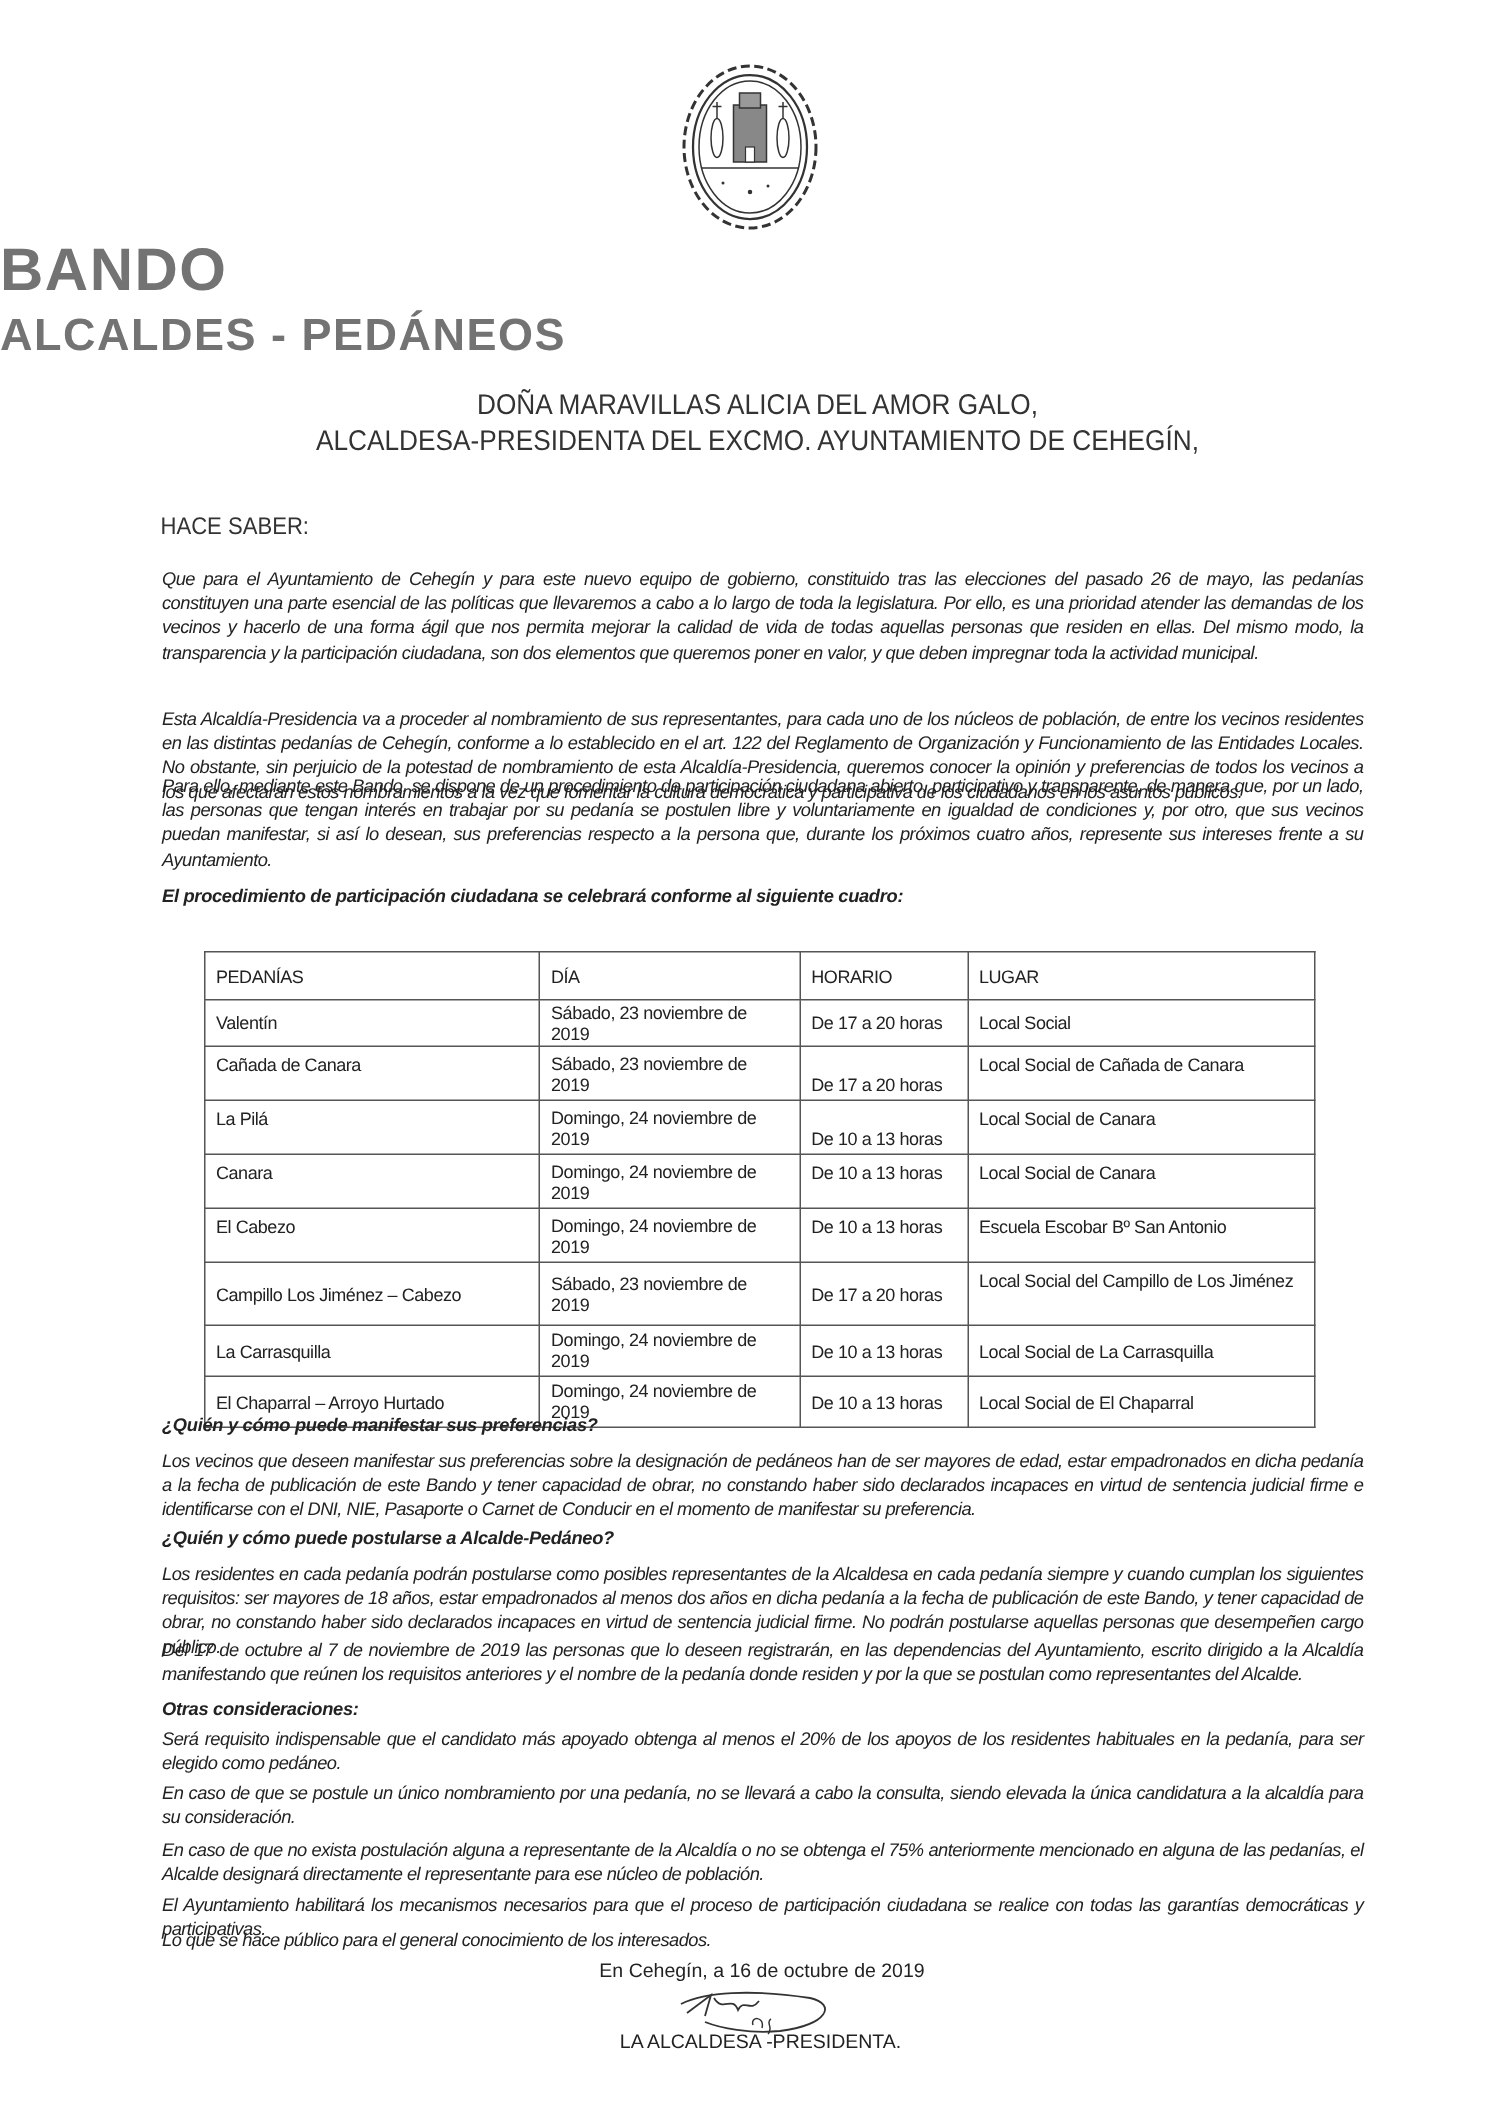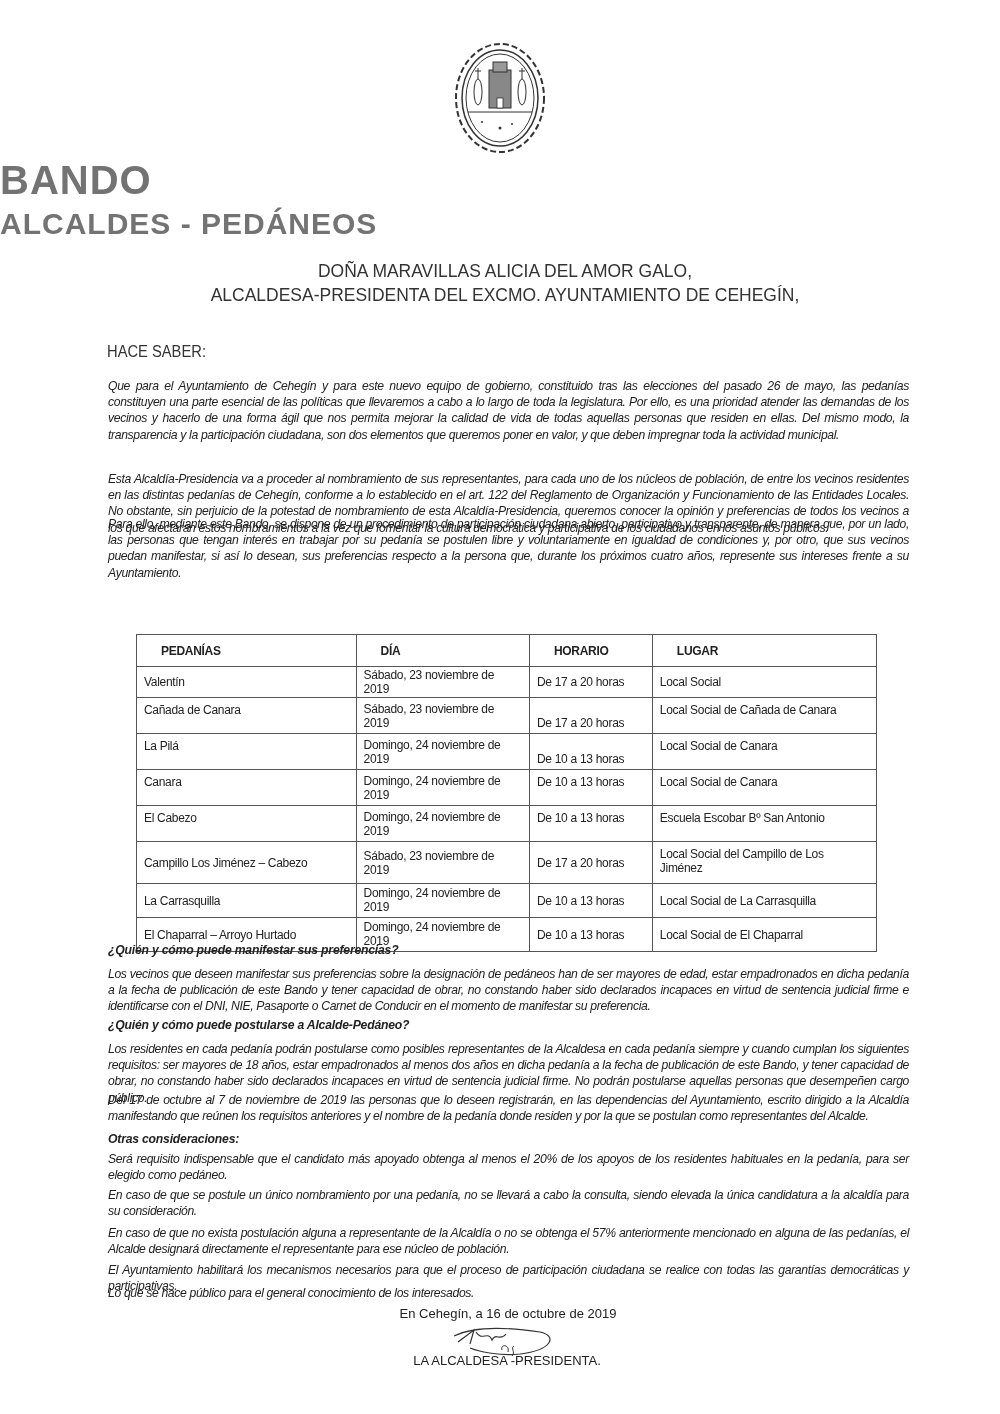--- a/index.html
+++ b/index.html
@@ -14,21 +14,21 @@
   .issuer.l2 { top: 284px; }
   .hace { position: absolute; left: 107px; top: 343px; font-size: 16px; color: #333; transform: scaleX(0.92); transform-origin: left; }
   .body-text { position: absolute; left: 108px; width: 801px; font-size: 12.2px; line-height: 16.2px; text-align: justify; color: #222; letter-spacing: -0.35px; font-style: italic; }
   .body-text.bold { font-weight: bold; letter-spacing: -0.2px; }
   .p1 { top: 378px; }
   .p2 { top: 443px; margin-top: 28px; }
   .p3 { top: 516px; }
   .lead { top: 589px; }
   table.sched { position: absolute; left: 136px; top: 634px; width: 741px; border-collapse: collapse; font-size: 12px; letter-spacing: -0.3px; color: #222; }
   table.sched th, table.sched td { border: 1.5px solid #555; padding: 0 7px; text-align: left; vertical-align: top; }
-  table.sched th { height: 31px; vertical-align: middle; font-weight: bold; padding-left: 24px; }
+  table.sched th { height: 31px; vertical-align: middle; font-weight: normal; }
   table.sched td { height: 30px; }
   table.sched td.low { vertical-align: bottom; padding-bottom: 3px; }
   table.sched td.mid { vertical-align: middle; }
   table.sched td.top { padding-top: 5px; margin-left: 32px; }
   table.sched tr.tall td { height: 36px; }
   .col1 { width: 209px; } .col2 { width: 159px; } .col3 { width: 97px; } .col4 { width: 217px; }
   .q1 { top: 942px; }
   .q1p { top: 966px; }
   .q2 { top: 1017px; }
   .q2p { top: 1041px; }
@@ -72,20 +72,21 @@
 
   <div class="issuer l1">DOÑA MARAVILLAS ALICIA DEL AMOR GALO,</div>
   <div class="issuer l2">ALCALDESA-PRESIDENTA DEL EXCMO. AYUNTAMIENTO DE CEHEGÍN,</div>
 
   <div class="hace">HACE SABER:</div>
 
   <div class="body-text p1">Que para el Ayuntamiento de Cehegín y para este nuevo equipo de gobierno, constituido tras las elecciones del pasado 26 de mayo, las pedanías constituyen una parte esencial de las políticas que  llevaremos a cabo a lo largo de toda la legislatura. Por ello, es una prioridad atender las demandas de los vecinos y hacerlo de una forma ágil que nos permita mejorar la calidad de vida de todas aquellas personas que residen en ellas. Del mismo modo, la transparencia y la participación ciudadana, son dos elementos que queremos poner en valor, y que deben impregnar toda la actividad municipal.</div>
   <div class="body-text p2">Esta Alcaldía-Presidencia va a proceder al nombramiento de sus representantes, para cada uno de los núcleos de población,  de entre los vecinos residentes en las distintas pedanías de Cehegín, conforme a lo establecido en el art. 122 del Reglamento de Organización y Funcionamiento de las Entidades Locales. No obstante, sin perjuicio de la potestad de nombramiento de esta Alcaldía-Presidencia, queremos conocer la opinión y preferencias de todos los vecinos a los que afectaran estos nombramientos a la vez que fomentar la cultura democrática y participativa de los ciudadanos en los asuntos públicos.</div>
   <div class="body-text p3">Para ello, mediante este Bando, se dispone de un procedimiento de participación ciudadana abierto, participativo y transparente, de manera que, por un lado, las personas que tengan interés en trabajar por su pedanía se postulen libre y voluntariamente en igualdad de condiciones y, por otro, que sus vecinos puedan manifestar, si así lo desean, sus preferencias respecto a la persona que, durante los próximos cuatro años, represente sus intereses frente a su Ayuntamiento.</div>
 
+  <div class="body-text bold lead">El procedimiento de participación ciudadana  se celebrará conforme al siguiente cuadro:</div>
 
   <table class="sched">
     <thead>
       <tr>
         <th class="col1">PEDANÍAS</th>
         <th class="col2">DÍA</th>
         <th class="col3">HORARIO</th>
         <th class="col4">LUGAR</th>
       </tr>
     </thead>
@@ -144,21 +145,21 @@
   <div class="body-text bold q1">¿Quién y cómo puede manifestar sus preferencias?</div>
   <div class="body-text q1p">Los vecinos que deseen manifestar sus preferencias sobre la designación de pedáneos  han de ser mayores de edad, estar empadronados en dicha pedanía a la fecha de publicación de este Bando y tener capacidad de obrar, no constando haber sido declarados incapaces en virtud de sentencia judicial firme e identificarse con el DNI, NIE, Pasaporte o Carnet de Conducir en el momento de manifestar su preferencia.</div>
 
   <div class="body-text bold q2">¿Quién y cómo puede postularse a Alcalde-Pedáneo?</div>
   <div class="body-text q2p">Los residentes en cada pedanía podrán postularse como posibles representantes de la Alcaldesa en cada pedanía siempre y cuando cumplan los siguientes requisitos: ser mayores de 18 años, estar empadronados al menos dos años en dicha pedanía a la fecha de publicación de este Bando, y tener capacidad de obrar, no constando haber sido declarados incapaces en virtud de sentencia judicial firme. No podrán postularse aquellas personas que desempeñen cargo público.</div>
   <div class="body-text q2p2">Del 17 de octubre al 7 de noviembre de 2019 las personas que lo deseen registrarán, en las dependencias del Ayuntamiento, escrito dirigido a la Alcaldía manifestando que reúnen los requisitos anteriores y el nombre de la pedanía donde residen y por la que se postulan como representantes del Alcalde.</div>
 
   <div class="body-text bold oc">Otras consideraciones:</div>
   <div class="body-text oc1">Será requisito indispensable que el candidato más apoyado obtenga al menos el 20% de los apoyos de los residentes habituales en la pedanía, para ser elegido como pedáneo.</div>
   <div class="body-text oc2">En caso de que se postule un único nombramiento por una pedanía, no se llevará a cabo la consulta, siendo elevada la única candidatura a la alcaldía para su consideración.</div>
-  <div class="body-text oc3">En caso de que no exista postulación alguna a representante de la Alcaldía o no se obtenga el 57% anteriormente mencionado en alguna de las pedanías, el Alcalde designará directamente el representante para ese núcleo de población.</div>
+  <div class="body-text oc3">En caso de que no exista postulación alguna a representante de la Alcaldía o no se obtenga el 75% anteriormente mencionado en alguna de las pedanías, el Alcalde designará directamente el representante para ese núcleo de población.</div>
   <div class="body-text oc4">El Ayuntamiento habilitará los mecanismos necesarios para que el proceso de participación ciudadana se realice con todas las garantías democráticas y participativas.</div>
   <div class="body-text oc5">Lo que se hace público para el general conocimiento de los interesados.</div>
 
   <div class="place">En Cehegín, a 16 de octubre de 2019</div>
 
   <svg class="signature" viewBox="0 0 120 40">
     <path d="M14 16 C30 8, 60 6, 100 12 C118 16, 112 30, 80 34 C60 36, 40 32, 30 28" fill="none" stroke="#333" stroke-width="1.2"></path>
     <path d="M18 22 L34 10 L30 24 M36 12 C42 22, 48 10, 52 20 C56 12, 60 22, 66 14" fill="none" stroke="#333" stroke-width="1.2"></path>
     <path d="M62 30 C60 24, 70 24, 68 32 M74 26 C70 28, 76 32, 72 36" fill="none" stroke="#333" stroke-width="1"></path>
   </svg>

